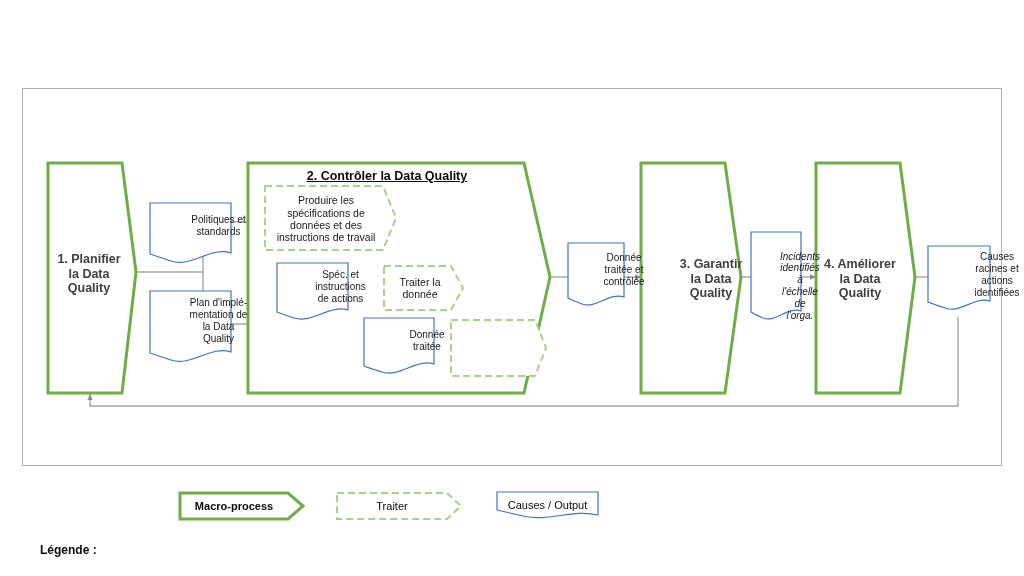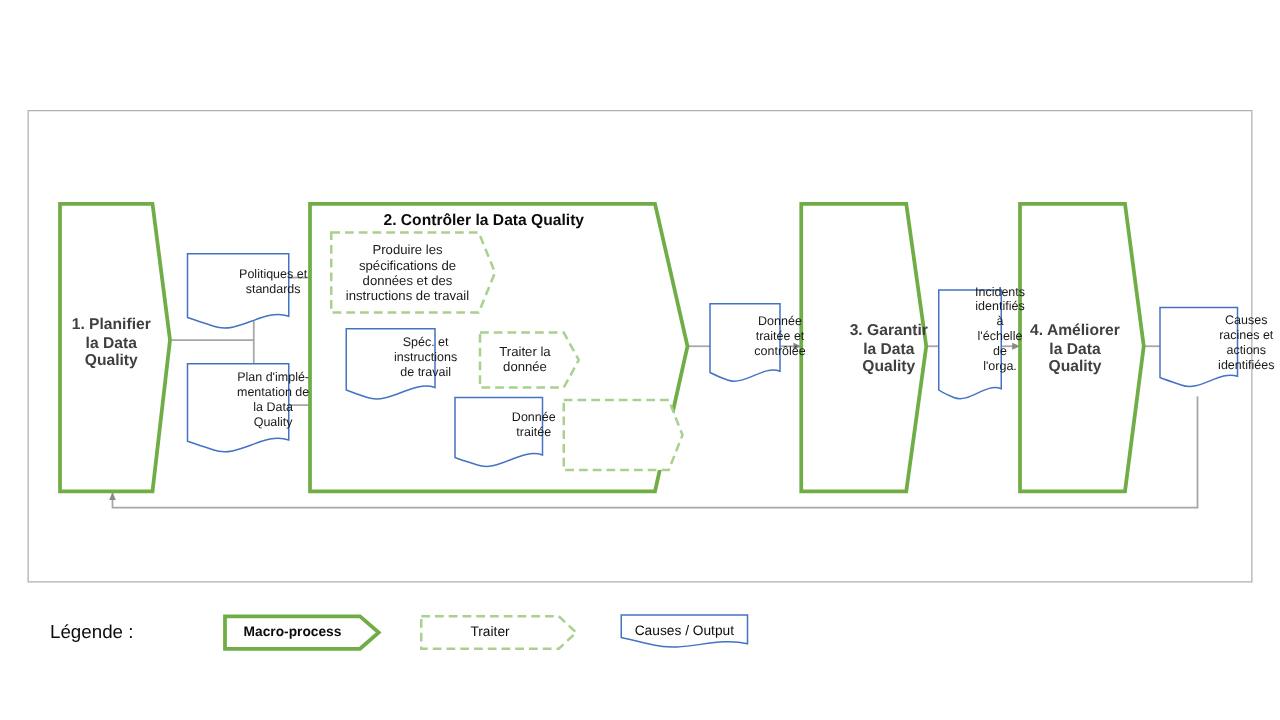--- a/index.html
+++ b/index.html
@@ -55,23 +55,24 @@
   .doc-label {
     font-size: 10px;
     color: #1a1a1a;
     padding-left: 28px;
   }
   .legend-text {
     font-size: 11px;
     color: #0b0b0b;
   }
   .legend-title {
-    font-size: 15px;
-    font-weight: normal;
-    color: #0b0b0b;
+    font-size: 12px;
+    font-weight: bold;
+    color: #0b0b0b;
+    margin-top: 44px;
   }
   .legend-macro-text {
     font-size: 11px;
     font-weight: bold;
     color: #0b0b0b;
   }
 </style>
 </head>
 <body>
 
@@ -148,21 +149,21 @@
       <polygon points="180,493 288,493 303,506 288,519 180,519" fill="#ffffff" stroke="#70AD47" stroke-width="3" stroke-linejoin="miter"></polygon>
       <polygon points="337,493 447,493 461,506 447,519 337,519" fill="#ffffff" stroke="#A9D18E" stroke-width="2" stroke-dasharray="7,4" stroke-linejoin="miter"></polygon>
       <path d="M 497 492 L 598 492 L 598 515 C 573 509 548 522 523 516 C 514 513.8 505 512 497 510 Z" fill="#ffffff" stroke="#4472C4" stroke-width="1.2"></path>
     </g>
   </svg>
 
   <div class="lbl macro-title" style="left:48px; top:238px; width:82px; height:72px;">1. Planifier
 la Data
 Quality</div>
 
-  <div class="lbl macro-title-top" style="left:250px; top:165px; width:274px; height:22px;">2. Contrôler la Data Quality</div>
+  <div class="lbl macro-title-top" style="left:250px; top:165px; width:274px; height:22px;text-decoration:underline;">2. Contrôler la Data Quality</div>
 
   <div class="lbl macro-title" style="left:641px; top:243px; width:88px; height:72px;padding-left:26px;">3. Garantir
 la Data
 Quality</div>
 
   <div class="lbl macro-title" style="left:814px; top:243px; width:92px; height:72px;">4. Améliorer
 la Data
 Quality</div>
 
   <div class="lbl proc-label" style="left:385px; top:268px; width:70px; height:40px;">Traiter  la
@@ -177,30 +178,30 @@
   <div class="lbl doc-label" style="left:150px; top:206px; width:81px; height:40px;">Politiques et
 standards</div>
 
   <div class="lbl doc-label" style="left:150px; top:293px; width:81px; height:56px;">Plan d'implé-
 mentation de
 la Data
 Quality</div>
 
   <div class="lbl doc-label" style="left:277px; top:265px; width:71px; height:44px;">Spéc. et
 instructions
-de travail</div>
+de actions</div>
 
   <div class="lbl doc-label" style="left:364px; top:321px; width:70px; height:40px;">Donnée
 traitée</div>
 
   <div class="lbl doc-label" style="left:568px; top:246px; width:56px; height:48px;">Donnée
 traitée et
 contrôlée</div>
 
-  <div class="lbl doc-label" style="left:751px; top:226px; width:42px; height:76px;">Incidents
+  <div class="lbl doc-label" style="left:751px; top:248px; width:42px; height:76px;font-style:italic;">Incidents
 identifiés
 à
 l'échelle
 de
 l'orga.</div>
 
   <div class="lbl doc-label" style="left:928px; top:249px; width:82px; height:52px;">Causes
 racines et
 actions
 identifiées</div>

